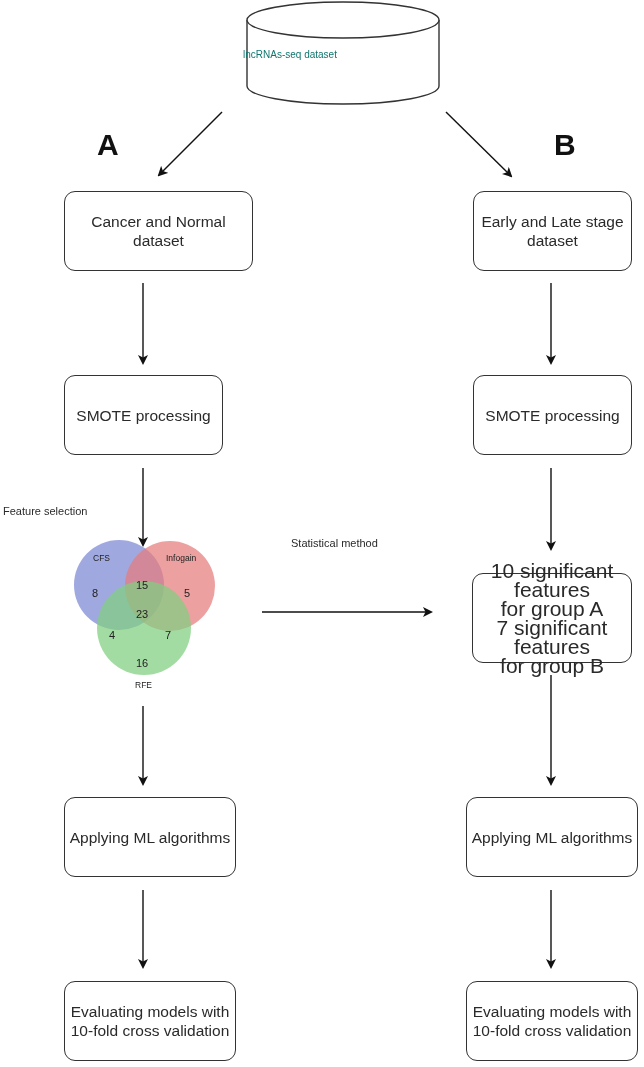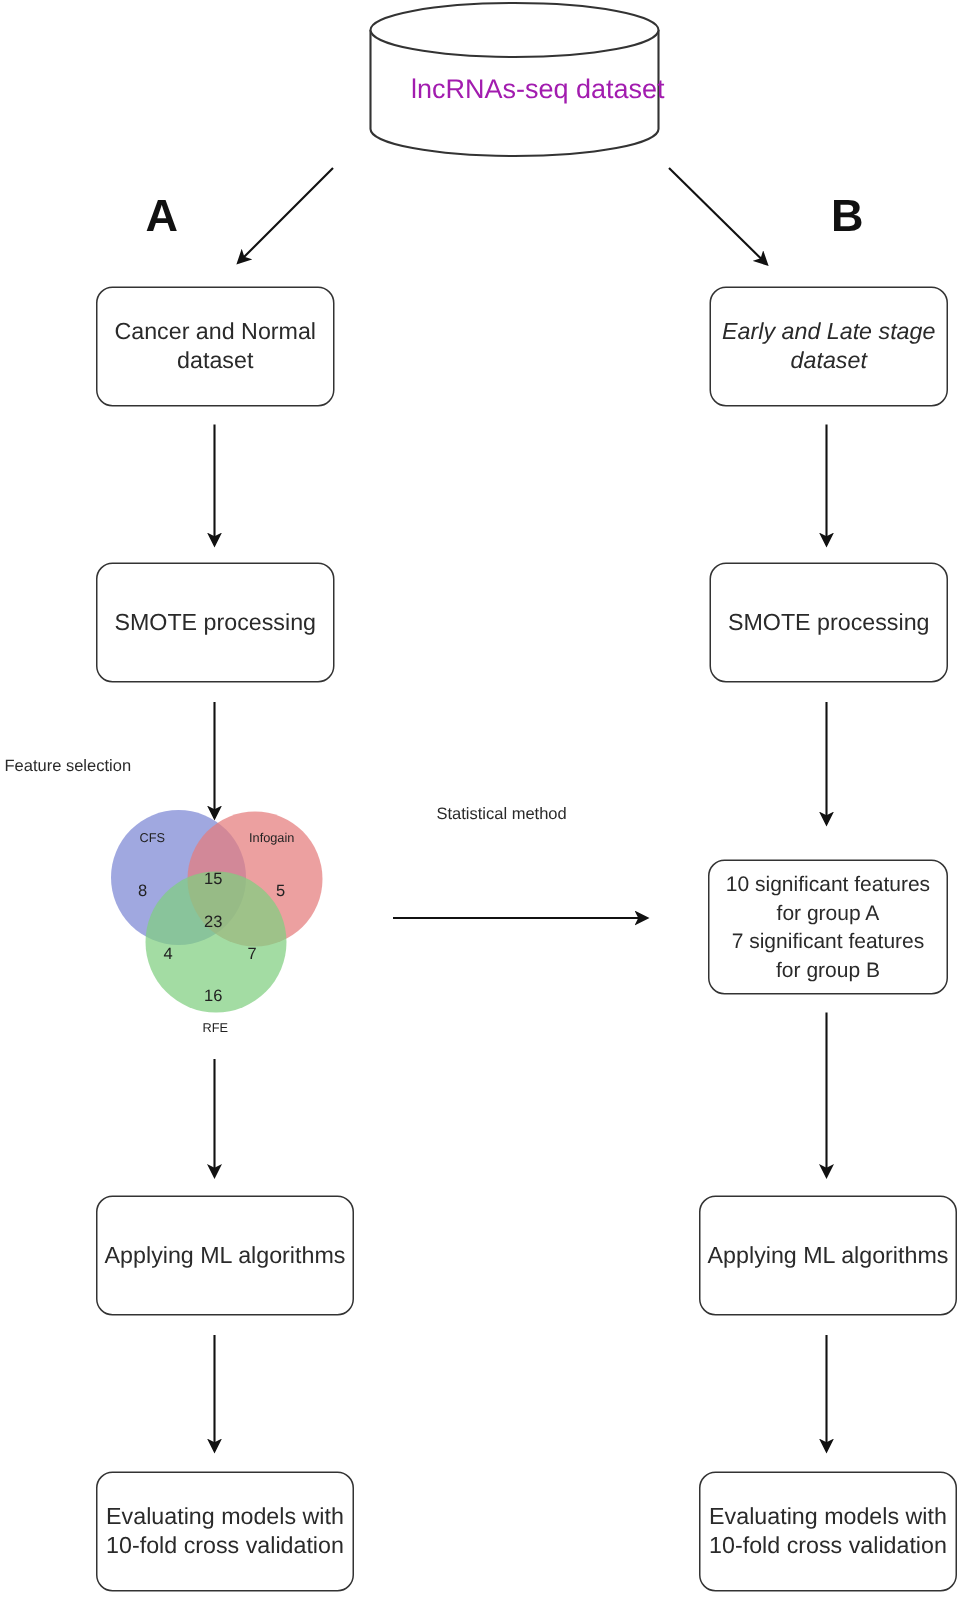--- a/index.html
+++ b/index.html
@@ -3,24 +3,24 @@
 <meta charset="utf-8">
 <style>
   html, body { margin: 0; padding: 0; background: #ffffff; }
   body { width: 644px; height: 1067px; position: relative; overflow: hidden;
          font-family: "Liberation Sans", sans-serif; color: #222; }
   svg.canvas { position: absolute; left: 0; top: 0; }
   .box { position: absolute; box-sizing: border-box; border: 1.4px solid #333;
          border-radius: 11px; background: #fff; display: flex; align-items: center;
          justify-content: center; text-align: center; font-size: 15.5px; line-height: 19px;
          color: #2a2a2a; white-space: pre-line; }
-  .box.feat { font-size: 14px; line-height: 19px; text-align: center; }
+  .box.feat { font-size: 21px; line-height: 19px; text-align: center; }
   .label { position: absolute; font-size: 11px; color: #2a2a2a; white-space: nowrap; }
   .big { position: absolute; font-size: 30px; font-weight: bold; color: #111; }
-  .db-text { position: absolute; font-size: 18px; color: #a21caf; width: 200px; text-align: right; }
+  .db-text { position: absolute; font-size: 10px; color: #0f766e; width: 200px; text-align: left; }
   .venn-txt { font-family: "Liberation Sans", sans-serif; fill: #222; }
 </style>
 </head>
 <body>
 
 <svg class="canvas" width="644" height="1067">
   <defs>
     <marker id="ah" markerWidth="10" markerHeight="10" refX="8" refY="5" orient="auto" markerUnits="userSpaceOnUse">
       <path d="M0,0 L10,5 L0,10 L2.5,5 Z" fill="#111"></path>
     </marker>
@@ -61,31 +61,31 @@
     <text class="venn-txt" x="165" y="639" font-size="11">7</text>
     <text class="venn-txt" x="136" y="667" font-size="11">16</text>
   </g>
 </svg>
 
 <div class="db-text" style="left:243px; top:49px;">lncRNAs-seq dataset</div>
 
 <div class="big" style="left:97px; top:128px;">A</div>
 <div class="big" style="left:554px; top:128px;">B</div>
 
-<div class="box" style="left:64px; top:191px; width:159px; height:80px;">Cancer and Normal
+<div class="box" style="left:64px; top:191px; width:189px; height:80px;">Cancer and Normal
 dataset</div>
 <div class="box" style="left:64px; top:375px; width:159px; height:80px;">SMOTE processing</div>
 <div class="label" style="left:3px; top:505px;">Feature selection</div>
 <div class="box" style="left:64px; top:797px; width:172px; height:80px;">Applying ML algorithms</div>
 <div class="box" style="left:64px; top:981px; width:172px; height:80px;">Evaluating models with
 10-fold cross validation</div>
 
 <div class="label" style="left:291px; top:537px;">Statistical method</div>
 
-<div class="box" style="left:473px; top:191px; width:159px; height:80px;font-style:italic;">Early and Late stage
+<div class="box" style="left:473px; top:191px; width:159px; height:80px;">Early and Late stage
 dataset</div>
 <div class="box" style="left:473px; top:375px; width:159px; height:80px;">SMOTE processing</div>
 <div class="box feat" style="left:472px; top:573px; width:160px; height:90px;">10 significant features
 for group A
 7 significant features
 for group B</div>
 <div class="box" style="left:466px; top:797px; width:172px; height:80px;">Applying ML algorithms</div>
 <div class="box" style="left:466px; top:981px; width:172px; height:80px;">Evaluating models with
 10-fold cross validation</div>
 

